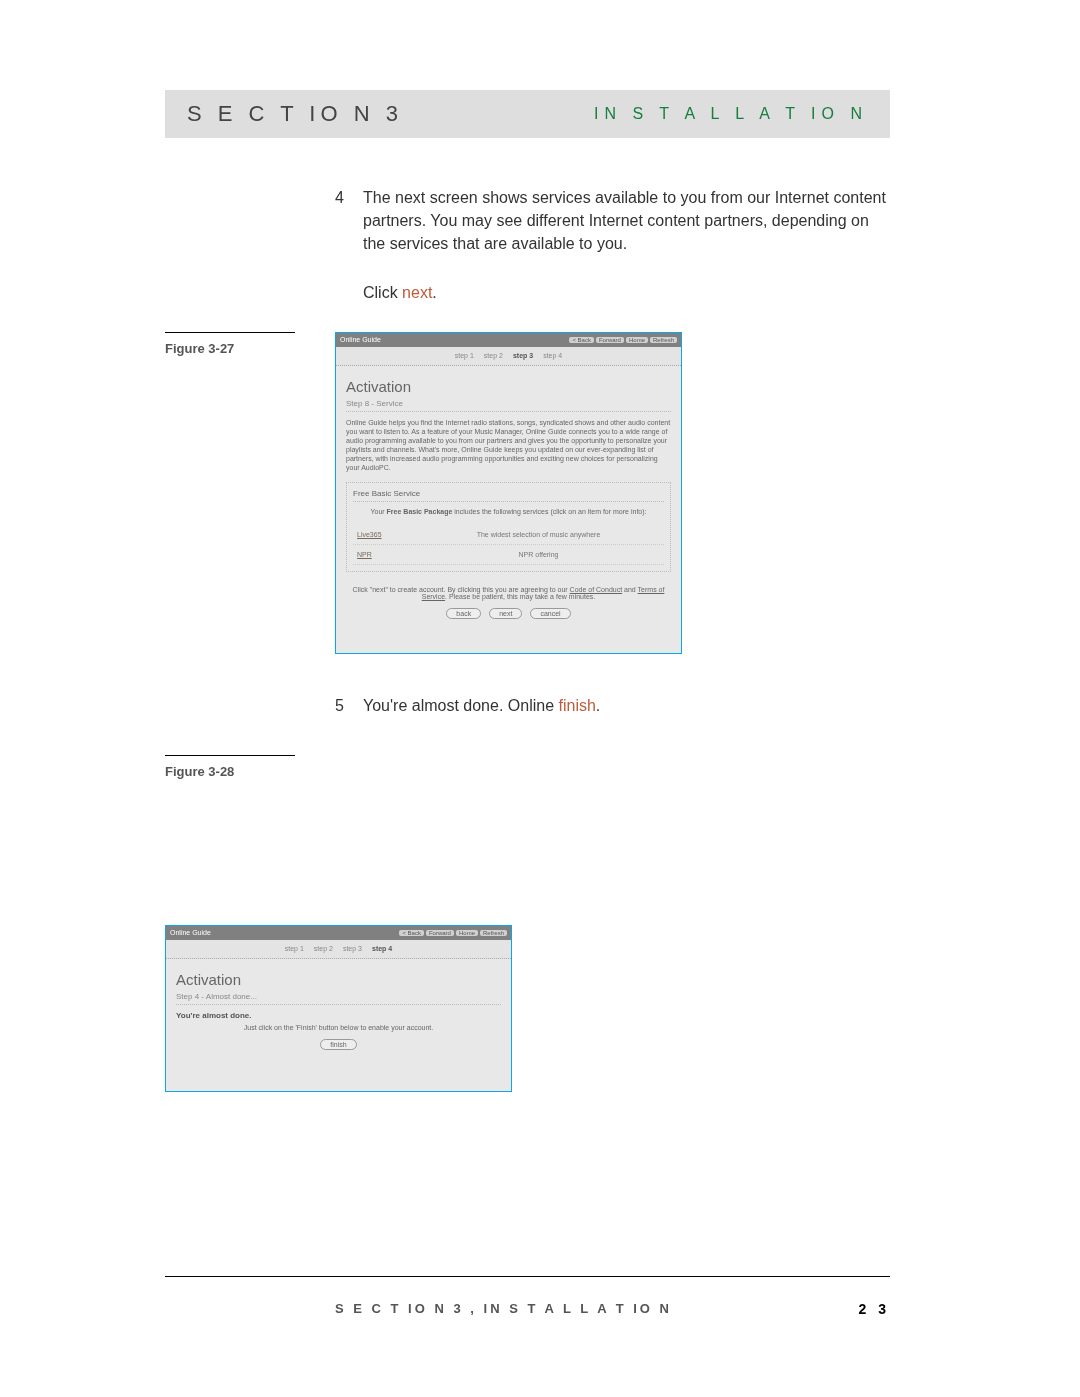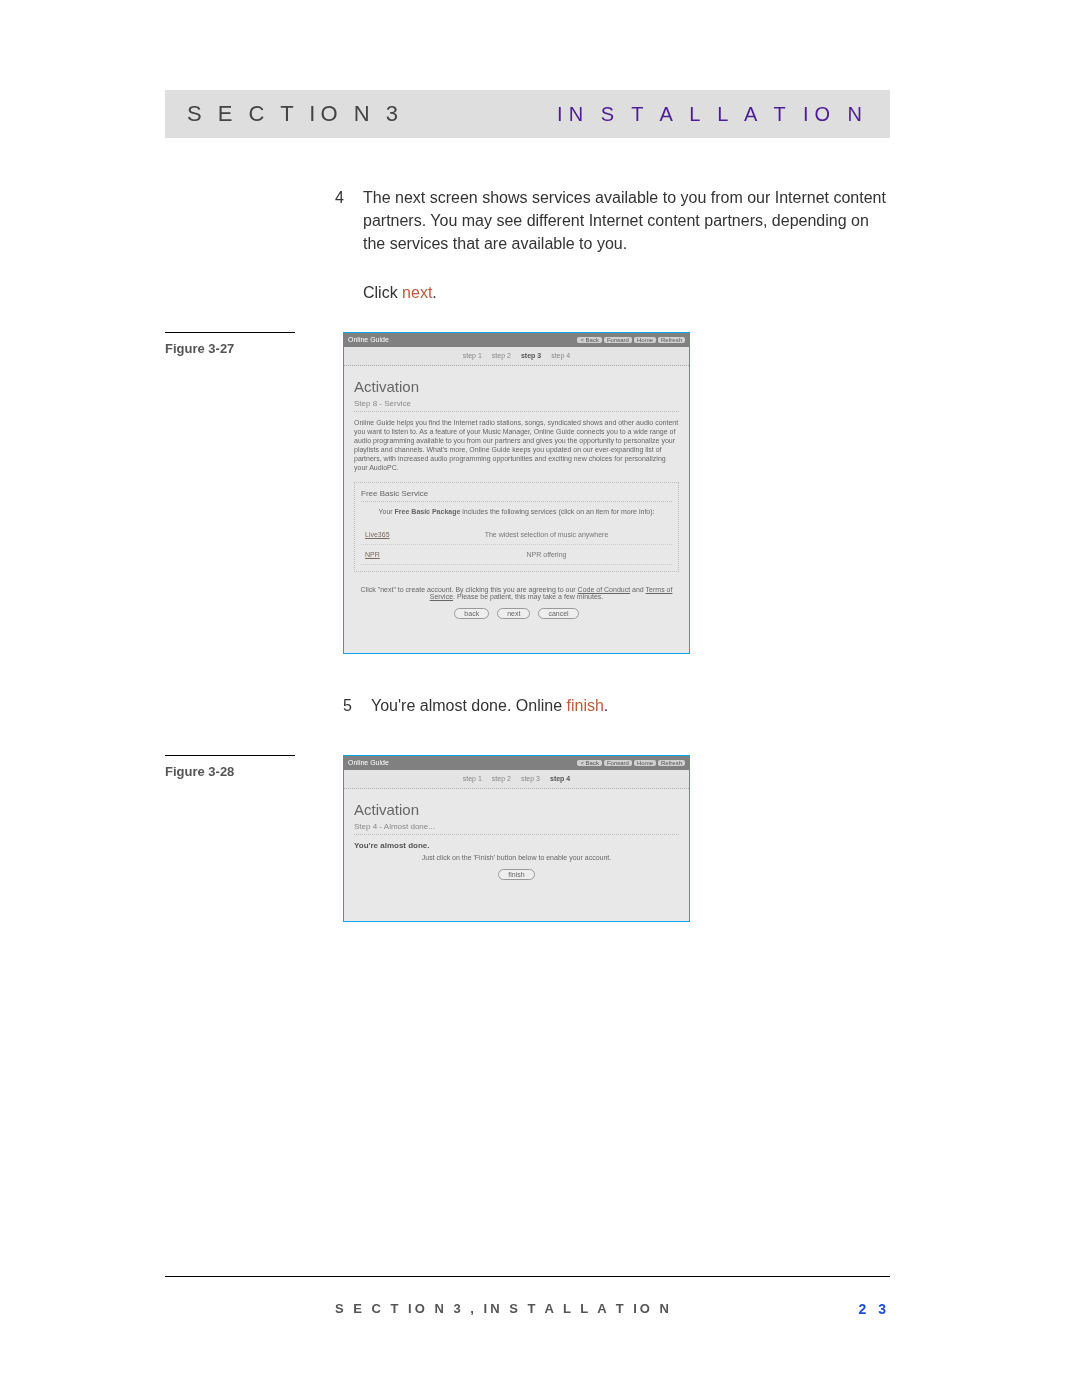--- a/index.html
+++ b/index.html
@@ -1,19 +1,19 @@
 <!DOCTYPE html>
 <html><head>
 <meta charset="utf-8">
 <style>
   html,body{margin:0;padding:0;background:#fff;font-family:Arial,Helvetica,sans-serif;color:#333;}
   .page{width:1040px;height:1397px;position:relative;box-sizing:border-box;padding:90px 150px 0 165px;}
   .hdr{background:#dedede;height:48px;display:flex;align-items:center;justify-content:space-between;padding:0 22px;}
   .hdr-left{font-size:22px;letter-spacing:5px;color:#444;}
-  .hdr-right{font-size:20px;letter-spacing:6px;color:#4c1d95;}
+  .hdr-right{font-size:16px;letter-spacing:6px;color:#15803d;}
   .body-area{display:flex;margin-top:48px;}
   .side{width:170px;flex:0 0 170px;}
   .main{flex:1;position:relative;}
   .step{display:flex;margin-bottom:28px;font-size:16px;line-height:1.45;color:#333;}
   .step-num{width:28px;flex:0 0 28px;}
   .step-text{flex:1;}
   .click-line{margin:18px 0 30px 28px;font-size:16px;}
   .orange{color:#c05a3a;}
   .fig-label{font-size:13px;font-weight:bold;color:#555;border-top:1px solid #000;padding-top:8px;width:130px;margin-bottom:20px;}
   .shot{border:1px solid #0ea5e9;background:#e8e8e8;margin-bottom:40px;position:relative;overflow:hidden;}
@@ -37,22 +37,22 @@
   .fbs-name{width:60px;font-size:7px;color:#7a6a5a;text-decoration:underline;}
   .fbs-text{flex:1;font-size:7px;color:#777;text-align:center;}
   .agree{font-size:7px;color:#666;text-align:center;margin:14px 6px 8px;}
   .agree u{text-decoration:underline;}
   .btn-row{display:flex;justify-content:center;gap:8px;}
   .pill{border:1px solid #999;border-radius:8px;background:#eee;font-size:7px;color:#666;padding:1px 9px;}
   .almost-t{font-weight:bold;font-size:8px;color:#555;text-align:left;margin-top:6px;}
   .almost-d{font-size:7px;color:#666;text-align:center;margin:4px 0 8px;}
   .footer{position:absolute;bottom:80px;left:165px;right:150px;border-top:1px solid #000;padding-top:24px;display:flex;justify-content:space-between;}
   .footer-left{font-size:13px;font-weight:bold;letter-spacing:3px;color:#555;margin-left:170px;}
-  .footer-right{font-size:14px;font-weight:bold;letter-spacing:4px;color:#1d4ed8;}
-  .row-with-side{display:flex;gap:8px;}
+  .footer-right{font-size:14px;font-weight:bold;letter-spacing:4px;color:#000000;}
+  .row-with-side{display:flex;}
 </style>
 </head>
 <body>
 
 <div class="page">
 
   <div class="hdr">
     <div class="hdr-left">S E C T IO N  3</div>
     <div class="hdr-right">IN S T A L L A T IO N</div>
   </div>
@@ -127,21 +127,21 @@
       <div class="step" style="margin-top:10px;">
         <div class="step-num">5</div>
         <div class="step-text">
           <span>You're almost done.  Online </span><span class="orange">finish</span><span>.</span>
         </div>
       </div>
 
     </div>
   </div>
 
-  <div class="row-with-side" style="margin-top:10px;">
+  <div class="row-with-side" style="margin-top:10px;flex-direction:column;">
     <div class="side">
       <div class="fig-label">Figure 3-28</div>
     </div>
     <div class="main">
 
       <div class="shot shot2">
         <div class="shot-title-bar">
           <span class="title-text">Online Guide</span>
           <div class="title-btns">
             <span>&lt; Back</span>

